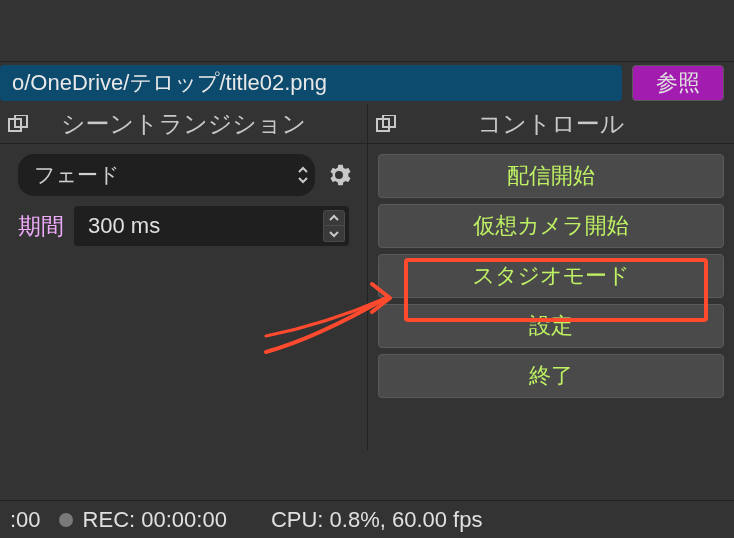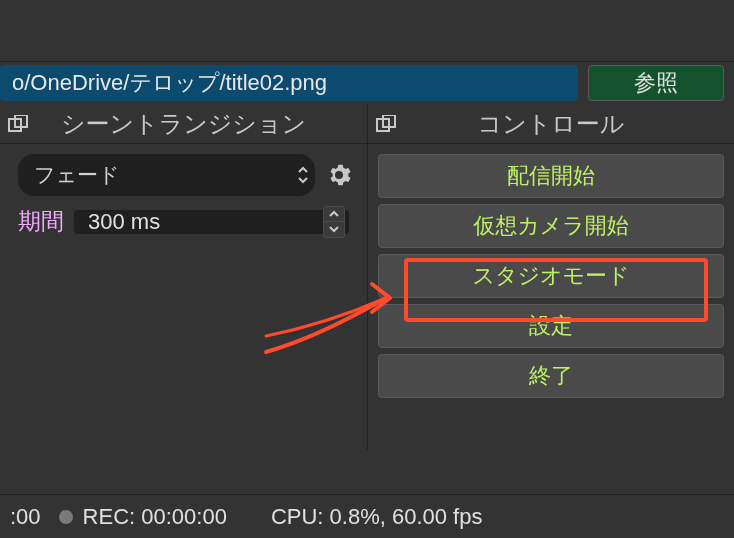--- a/index.html
+++ b/index.html
@@ -37,23 +37,23 @@
       border-radius: 4px;
       color: #e8e8e8;
       font-size: 22px;
       padding: 0 12px;
       display: flex;
       align-items: center;
       overflow: hidden;
       white-space: nowrap;
     }
     .browse-btn {
-      width: 136px;
+      width: 92px;
       height: 36px;
-      background: #14532d;
+      background: #a21caf;
       border: 1px solid #5a5a5a;
       border-radius: 4px;
       color: #e0e0e0;
       font-size: 22px;
       display: flex;
       align-items: center;
       justify-content: center;
       cursor: pointer;
     }
     .panels {
@@ -131,21 +131,21 @@
       align-items: center;
       gap: 10px;
       padding: 6px 18px 0 18px;
     }
     .duration-label {
       font-size: 23px;
       color: #f0abfc;
     }
     .duration-input-wrap {
       flex: 1;
-      height: 24px;
+      height: 40px;
       background: #1f1f1f;
       border-radius: 4px;
       display: flex;
       align-items: center;
       justify-content: space-between;
       padding: 0 4px 0 14px;
       gap: 36px;
     }
     .duration-value {
       font-size: 22px;
@@ -207,21 +207,21 @@
       top: 266px;
       width: 150px;
       height: 96px;
       pointer-events: none;
     }
     .status-bar {
       position: absolute;
       bottom: 0;
       left: 0;
       right: 0;
-      height: 44px;
+      height: 38px;
       border-top: 1px solid #222;
       display: flex;
       align-items: center;
       padding: 0 10px;
       gap: 20px;
       font-size: 22px;
       color: #e0e0e0;
       background: #333;
     }
     .rec-dot {

